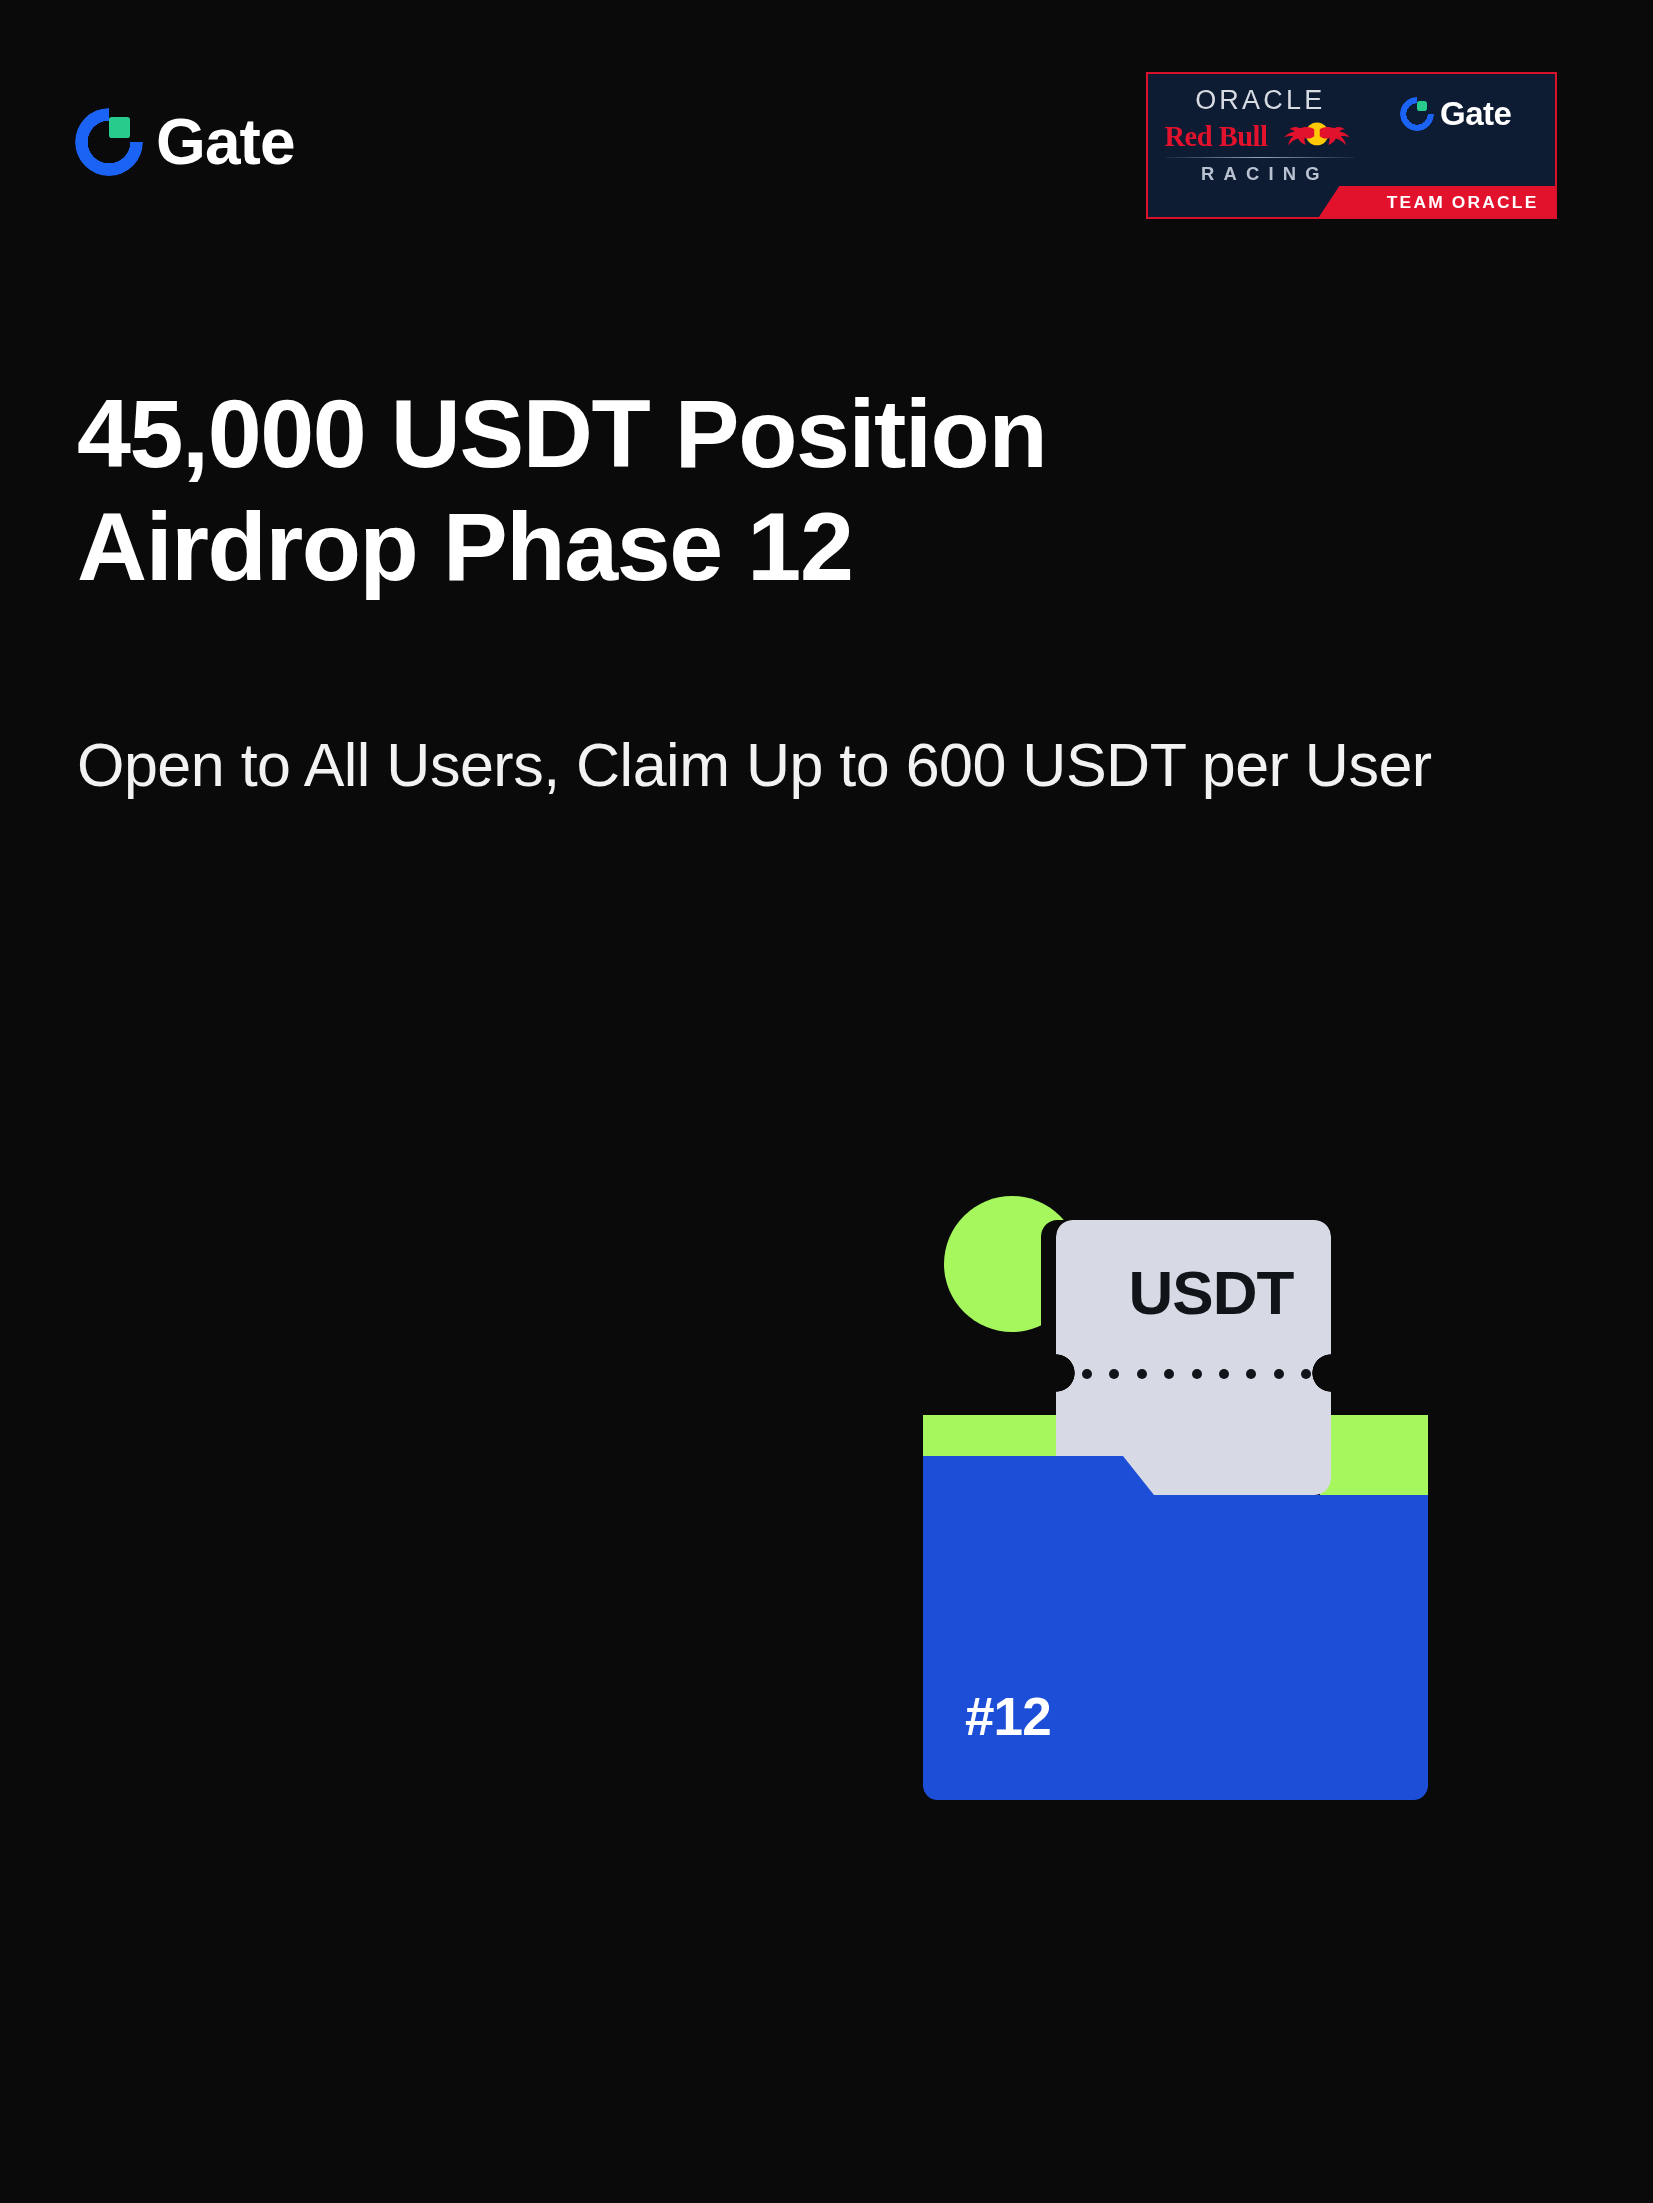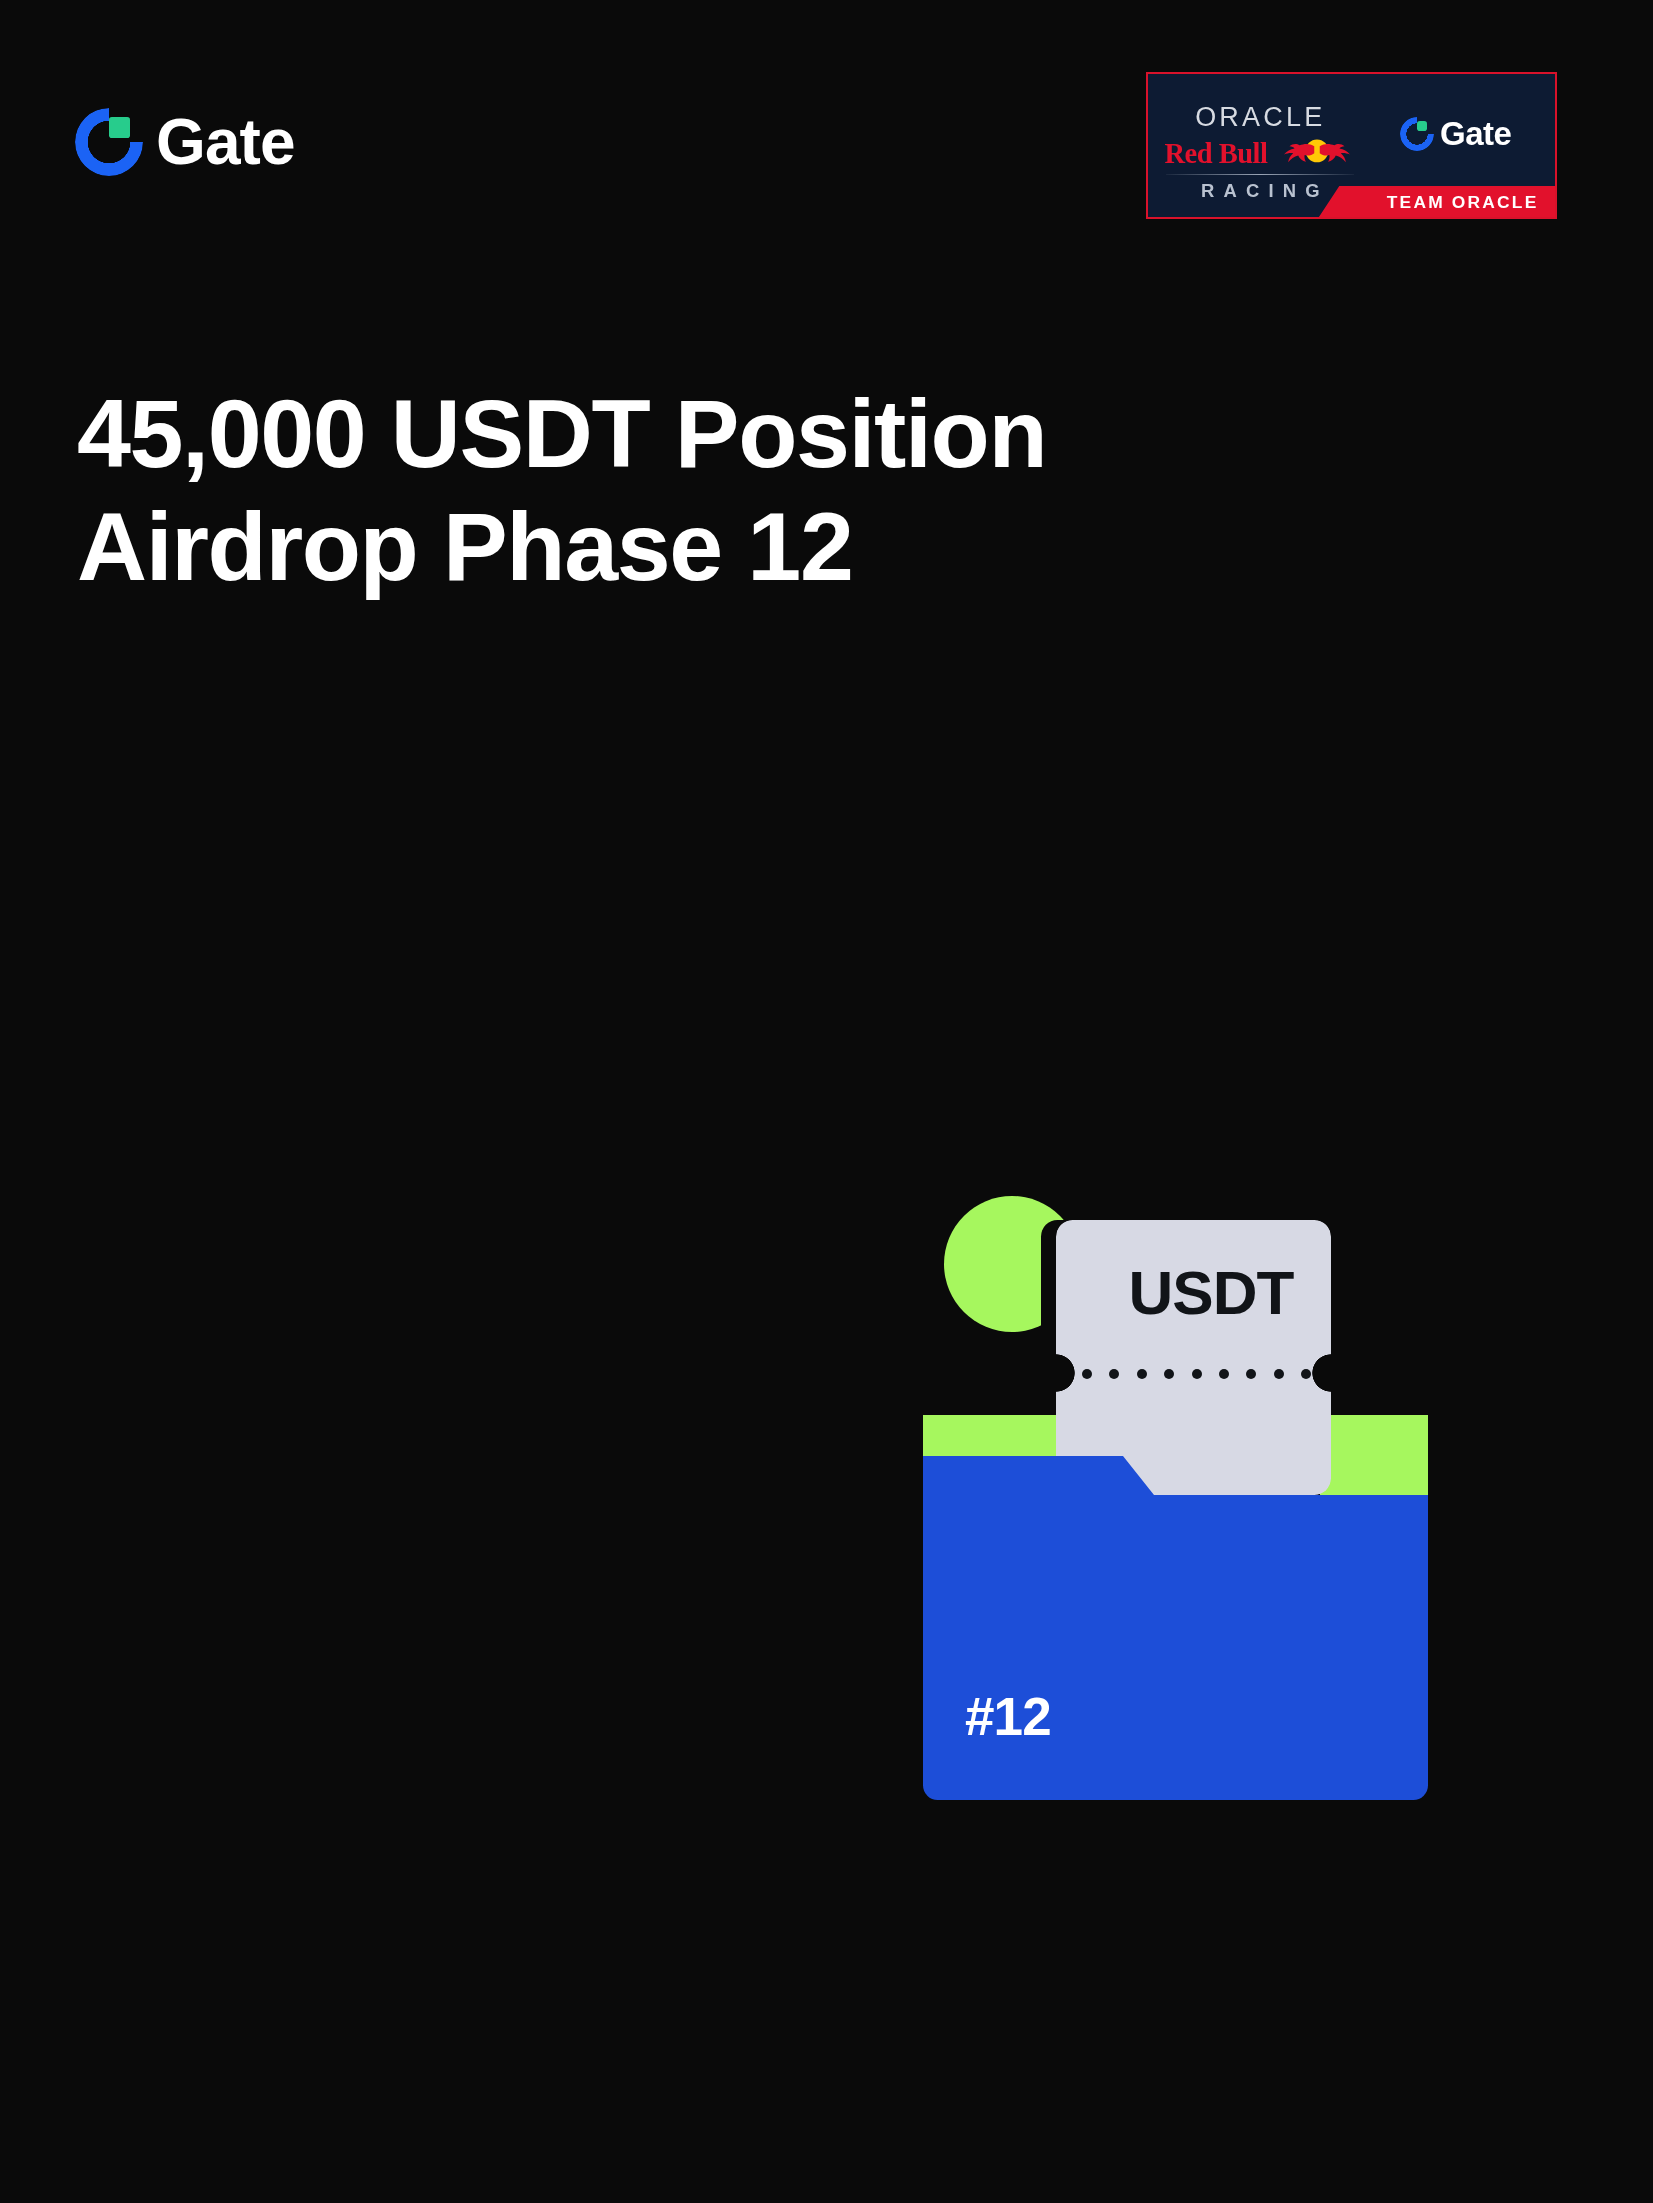--- a/index.html
+++ b/index.html
@@ -79,21 +79,21 @@
     width:411px;
     height:147px;
     background:#0d1b33;
     border:2.8px solid #d9122b;
     overflow:hidden;
   }
   .pb-inner {
     position:absolute;
     inset:0;
     display:flex;
-    align-items:center;
+    align-items:flex-start;
   }
   .pb-left {
     width:208px;
     padding:13px 0 0 16.5px;
     flex:0 0 auto;
   }
   .pb-oracle {
     color:#d7dbe2;
     font-size:27px;
     font-weight:400;
@@ -369,20 +369,21 @@
         </div>
 
       </div>
       <div class="pb-ribbon"></div>
       <div class="pb-ribbon-text">TEAM ORACLE</div>
     </div>
 
   </div>
 
   <h1 class="headline">45,000 USDT Position Airdrop Phase 12</h1>
+  <p class="subtitle">Open to All Users, Claim Up to 600 USDT per User</p>
 
   <div class="illustration">
 
     <div class="ill-circle"></div>
     <div class="ill-gap"></div>
 
     <div class="ill-greenbar"></div>
     <div class="ill-greenbar-right"></div>
 
     <div class="ill-ticket">

